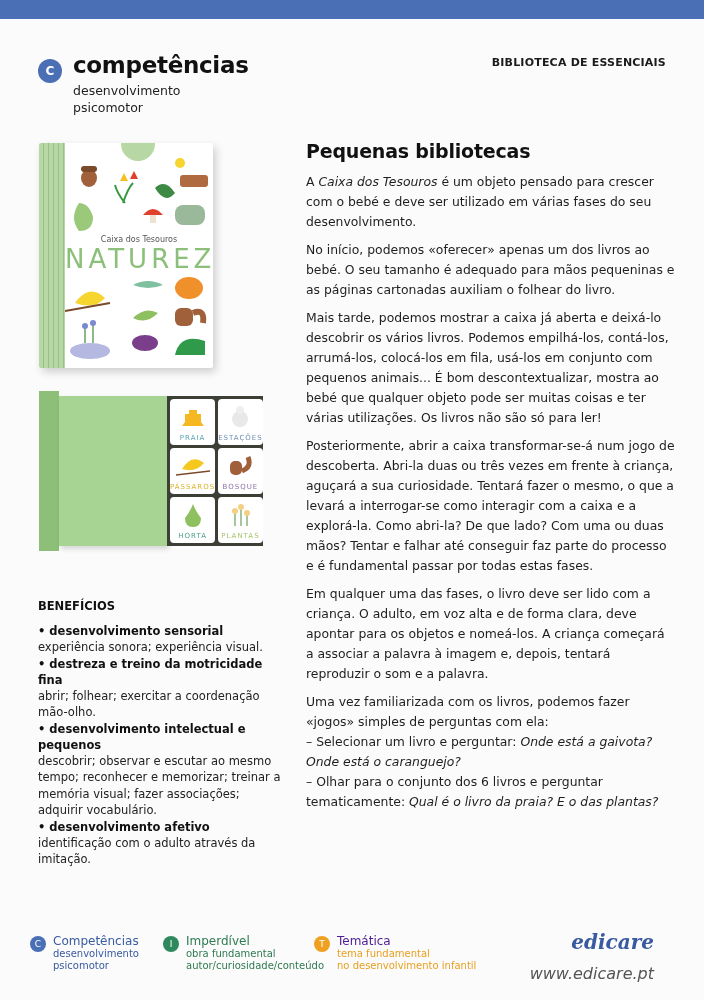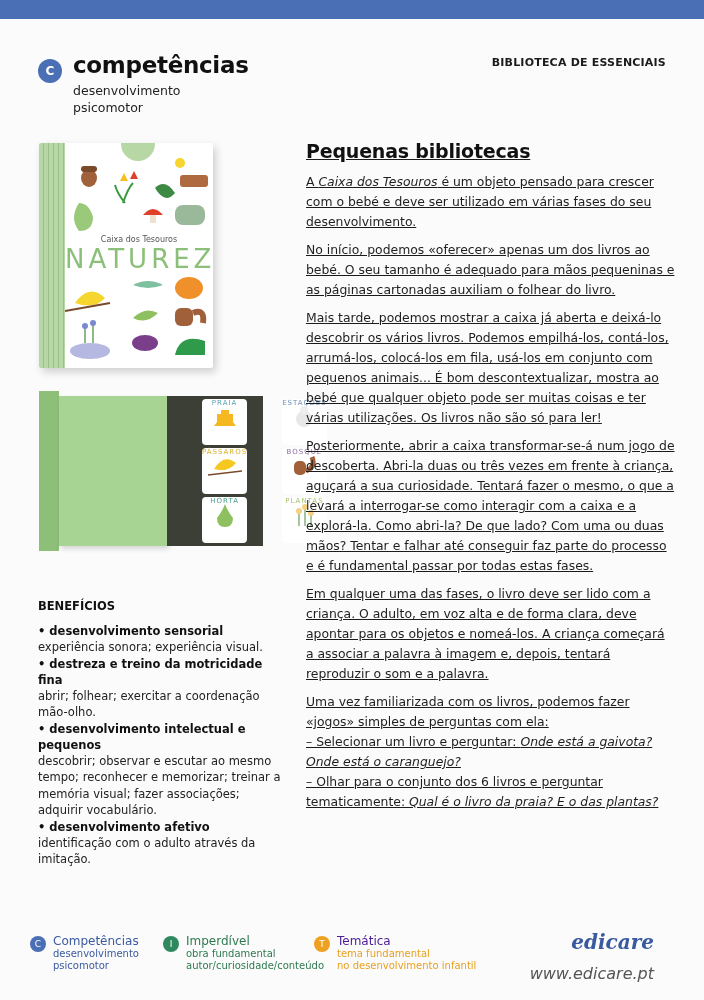--- a/index.html
+++ b/index.html
@@ -22,32 +22,32 @@
   .book-tab { position: absolute; left: 82px; top: 0; width: 34px; height: 18px; border-radius: 0 0 17px 17px; background: #b7d7a5; }
   .cover-subtitle { position: absolute; left: 26px; right: 0; top: 92px; text-align: center; font-size: 8px; color: #555; }
   .cover-title { position: absolute; left: 26px; right: 0; top: 101px; text-align: center; font-size: 26px; letter-spacing: 4px; color: #8cc07a; font-family: "DejaVu Sans", sans-serif; font-weight: normal; }
   .ill { position: absolute; }
 
   
   .box { position: absolute; left: 39px; top: 388px; width: 222px; height: 165px; }
   .box-lid-edge { position: absolute; left: 0; top: 3px; width: 20px; height: 160px; background: #8dbf78; }
   .box-lid { position: absolute; left: 20px; top: 8px; width: 108px; height: 150px; background: #a8d493; box-shadow: 2px 3px 5px rgba(0,0,0,0.15); }
   .box-tray { position: absolute; left: 128px; top: 8px; width: 96px; height: 150px; background: #3b3f35; padding: 3px; display: grid; grid-template-columns: 1fr 1fr; grid-template-rows: repeat(3, 1fr); gap: 3px; }
-  .tile { background: #fff; border-radius: 4px; position: relative; display:flex; flex-direction:column; align-items:center; justify-content:flex-start; padding-bottom: 3px; margin-left: 32px; }
+  .tile { background: #fff; border-radius: 4px; position: relative; display:flex; flex-direction:column; align-items:center; justify-content:flex-end; padding-bottom: 3px; }
   .tile-label { font-size: 7px; letter-spacing: 1px; }
   .tile-art { position:absolute; top: 5px; left: 50%; transform: translateX(-50%); }
 
   
   .benefits { position: absolute; left: 38px; top: 574px; width: 250px; margin-top: 25px; }
   .benefits-title { font-size: 11.5px; font-weight: bold; margin-bottom: 10px; color: #111; }
   .benefit-head { font-size: 11.5px; font-weight: bold; line-height: 16px; color: #111; }
   .benefit-desc { font-size: 11.5px; line-height: 16.5px; color: #222; }
 
   
-  .article { position: absolute; left: 306px; top: 140px; width: 370px; text-decoration: underline; }
+  .article { position: absolute; left: 306px; top: 140px; width: 370px; }
   .article-title { font-size: 19px; font-weight: bold; color: #111; margin-bottom: 10px; letter-spacing: -0.2px; }
   .para { font-size: 12.4px; line-height: 20px; color: #1e1e1e; margin-bottom: 8px; }
   .para i { font-style: italic; }
 
   
   .footer { position: absolute; left: 30px; top: 934px; width: 650px; height: 50px; }
   .legend { position: absolute; top: 0; display: flex; }
   .legend-dot { width: 16px; height: 16px; border-radius: 50%; color: #fff; font-size: 9px; display:flex; align-items:center; justify-content:center; margin-top: 2px; margin-right: 7px; flex-shrink:0; }
   .legend-title { font-size: 12px; line-height: 14px; }
   .legend-desc { font-size: 10px; line-height: 12px; }

